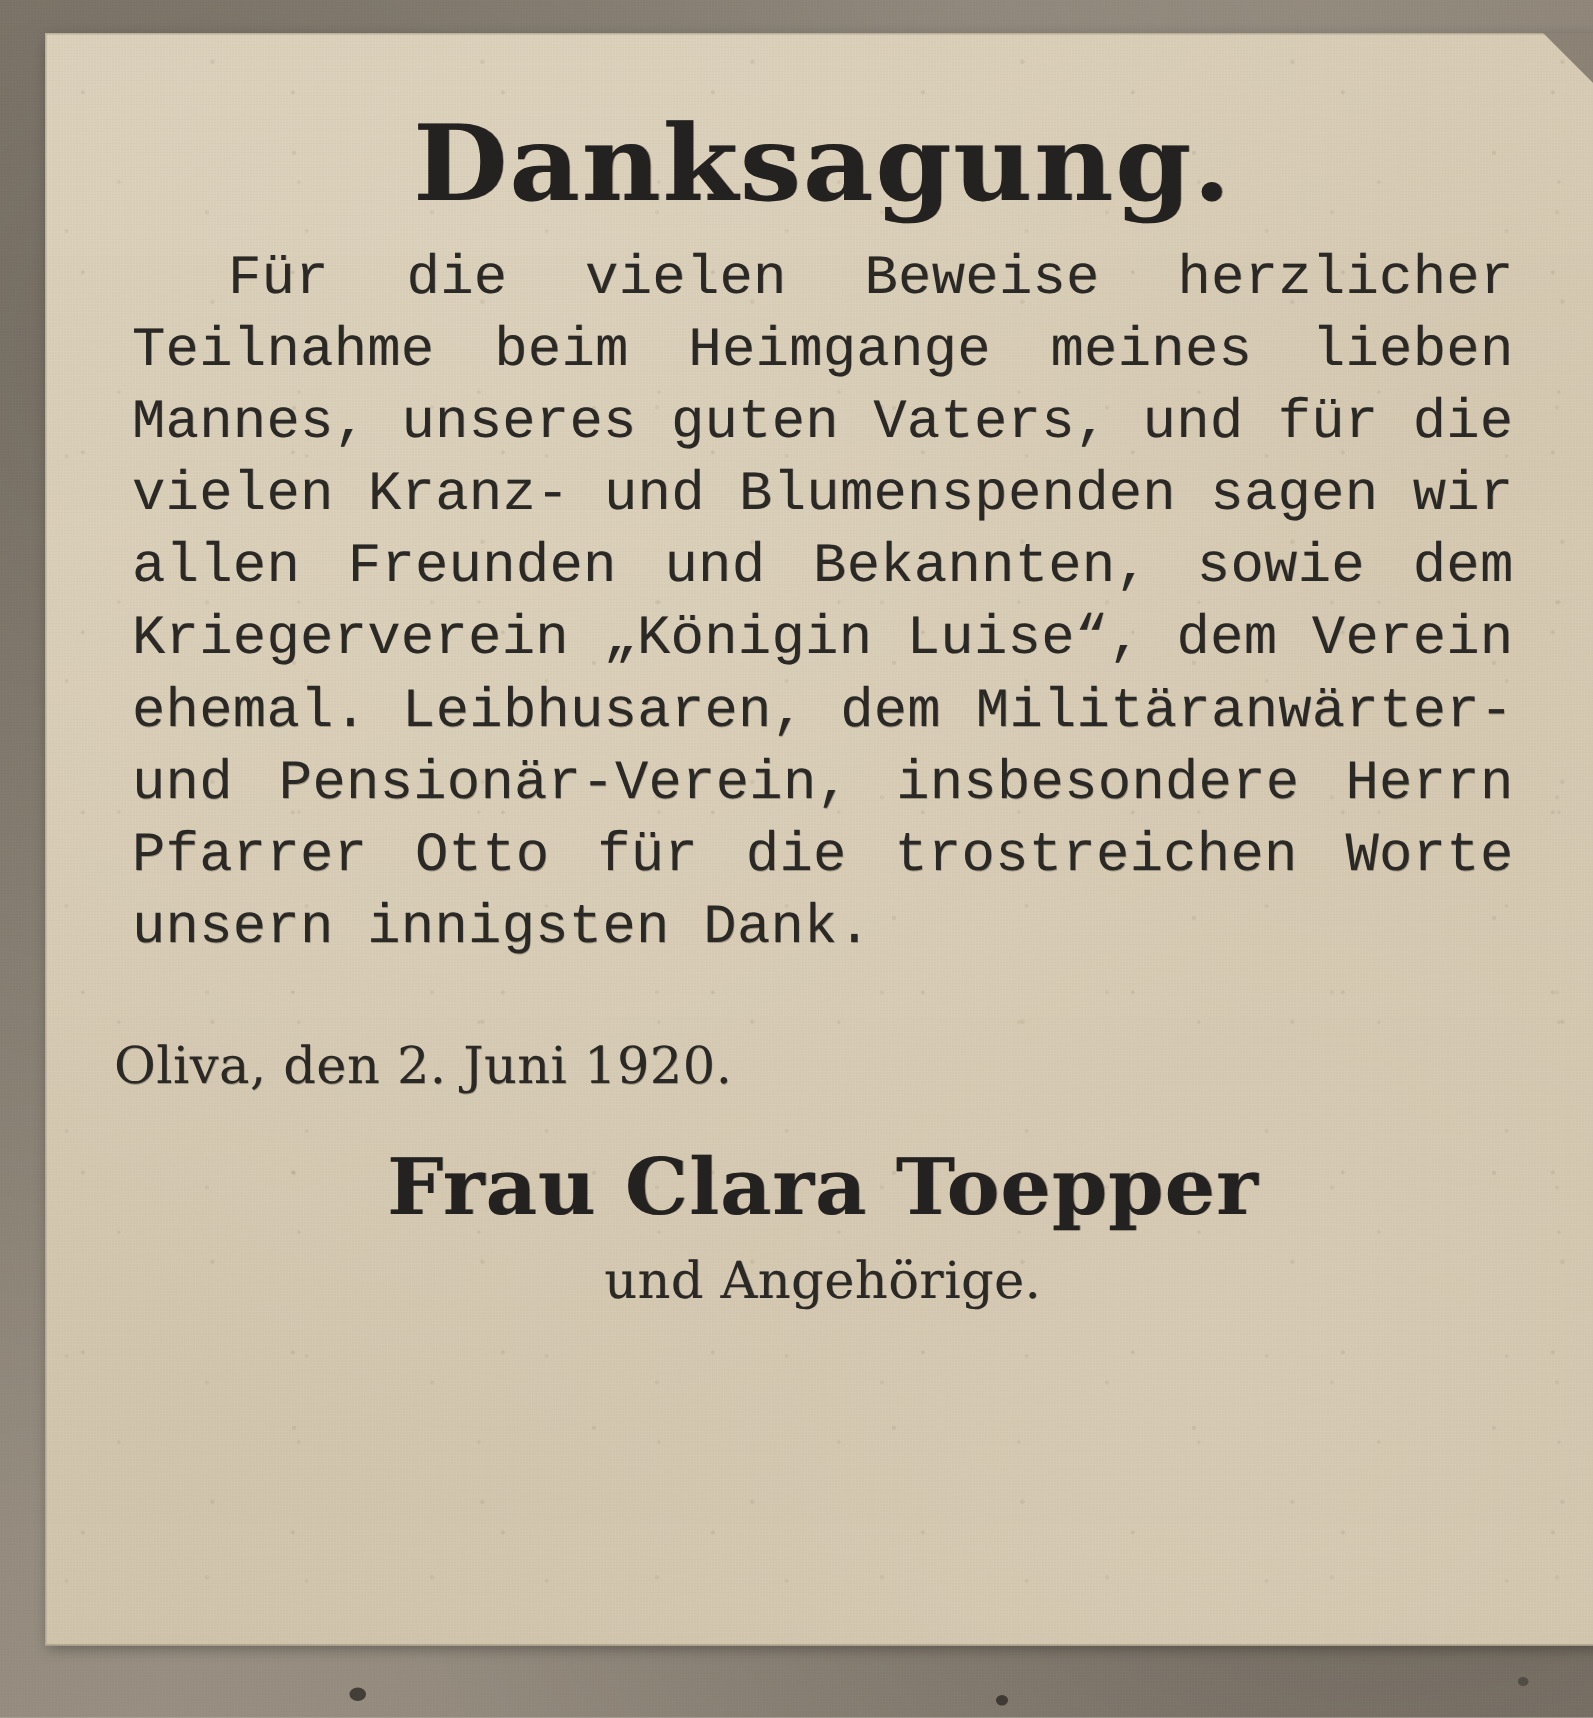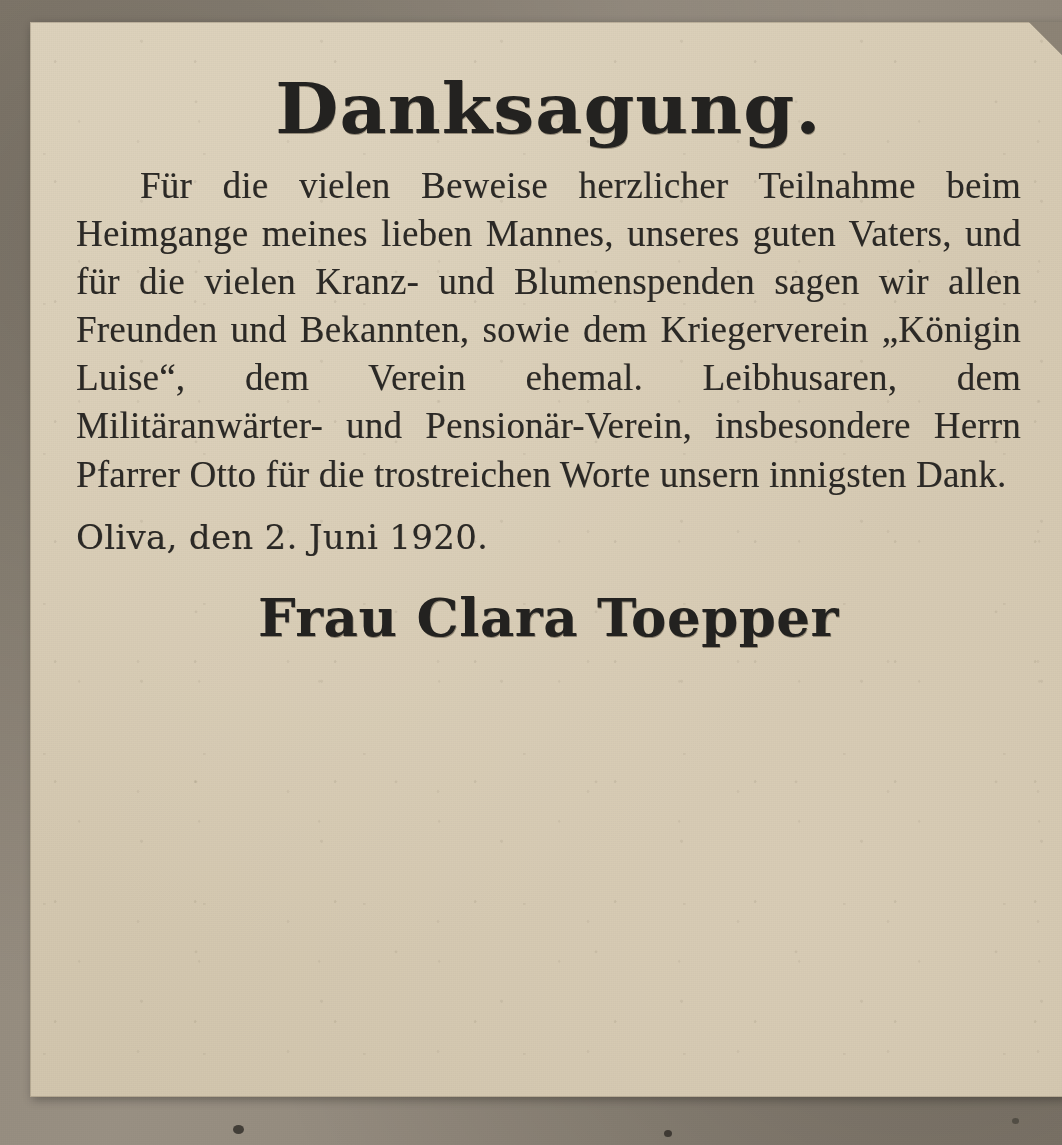--- a/index.html
+++ b/index.html
@@ -92,37 +92,37 @@
     font-size: 70px;
     letter-spacing: 1px;
     line-height: 1;
     color: #232220;
     margin: 0 0 18px 0;
     text-shadow: 0.5px 0.5px 0 rgba(60,52,38,.45);
     transform: scaleX(1.04);
   }
 
   .body-text {
-    font-family: Liberation Serif, serif;
+    font-family: Liberation Mono, monospace;
     font-size: 37px;
     line-height: 1.30;
     color: #2b2926;
     text-align: justify;
     text-justify: inter-word;
-    margin: 0;
+    margin: 12px;
     text-indent: 64px;
     letter-spacing: 0.2px;
     text-shadow: 0.4px 0.4px 0 rgba(60,52,38,.35);
   }
 
   .place-date {
     font-family: "DejaVu Serif", serif;
     font-size: 34px;
     color: #2b2926;
-    margin: 18px 0 0 0;
+    margin: 48px 0 0 0;
     text-align: left;
     letter-spacing: 0.3px;
     text-shadow: 0.4px 0.4px 0 rgba(60,52,38,.35);
   }
 
   .signature {
     text-align: center;
     font-family: "DejaVu Serif", serif;
     font-weight: 700;
     font-size: 52px;
@@ -163,20 +163,21 @@
     <div class="inner">
 
       <h1 class="headline">Danksagung.</h1>
 
       <p class="body-text">Für die vielen Beweise herzlicher Teilnahme beim Heimgange meines lieben Mannes, unseres guten Vaters, und für die vielen Kranz- und Blumenspenden sagen wir allen Freunden und Bekannten, sowie dem Kriegerverein „Königin Luise“, dem Verein ehemal. Leibhusaren, dem Militäranwärter- und Pensionär-Verein, insbesondere Herrn Pfarrer Otto für die trostreichen Worte unsern innigsten Dank.</p>
 
       <p class="place-date">Oliva, den 2. Juni 1920.</p>
 
       <p class="signature">Frau Clara Toepper</p>
 
+      <p class="signature-sub">und Angehörige.</p>
 
     </div>
   </div>
 
   <span class="ink-dot" style="left:233px; top:1125px; width:11px; height:9px;"></span>
   <span class="ink-dot" style="left:664px; top:1130px; width:8px; height:7px;"></span>
   <span class="ink-dot" style="left:1012px; top:1118px; width:7px; height:6px; opacity:.5;"></span>
 
   <div id="grain"></div>
 </div>

